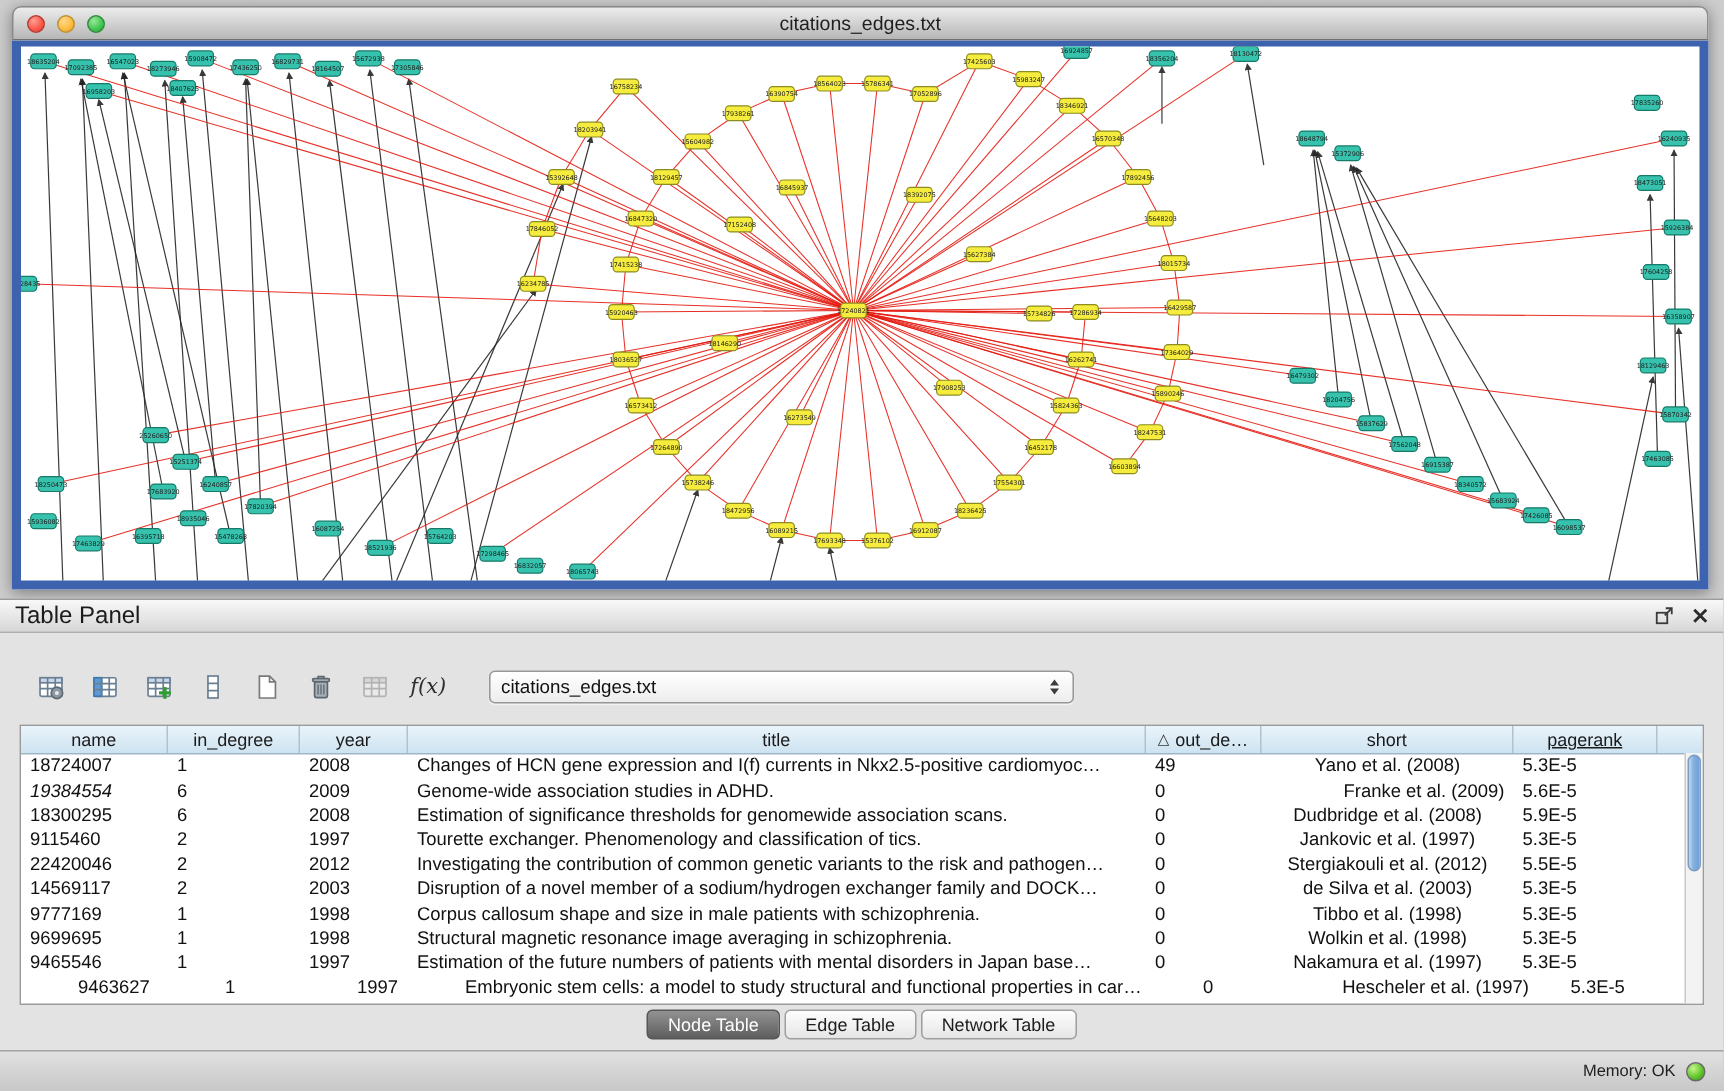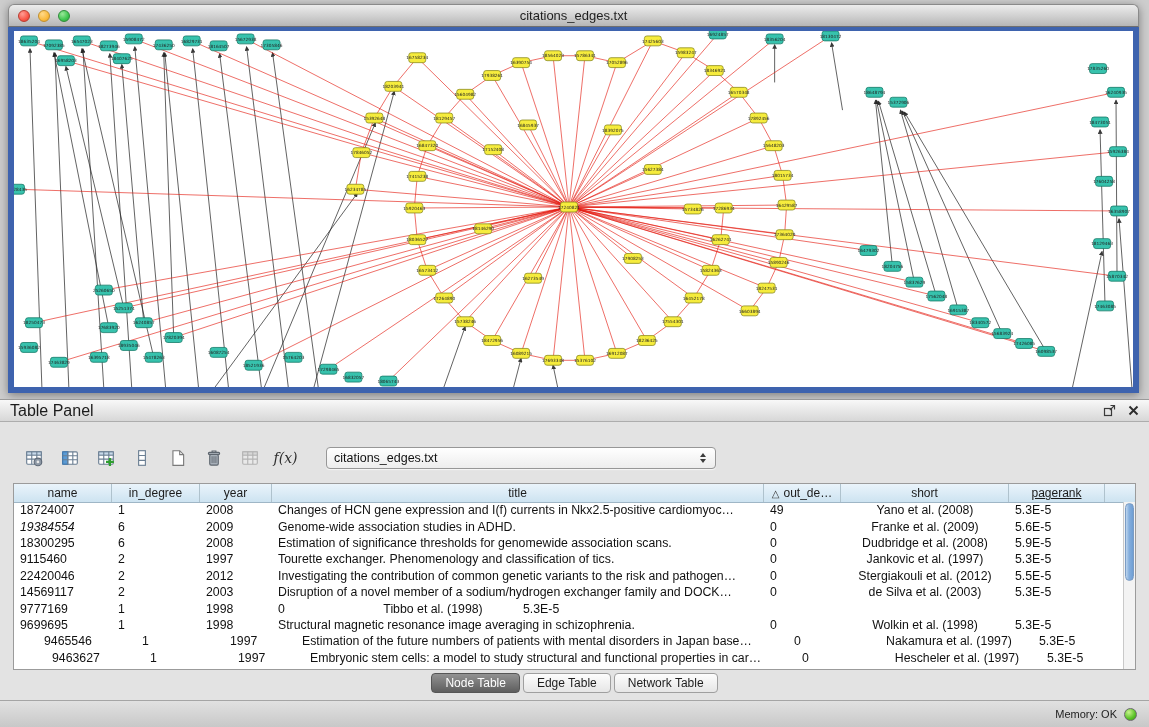--- a/index.html
+++ b/index.html
@@ -790,21 +790,21 @@
           <div class="td c4" style="width: 77px;">49</div>
           <div class="td c5" style="width: 168px;">Yano et al. (2008)</div>
           <div class="td c6" style="width: 96px;">5.3E-5</div>
         </div>
         <div class="tr">
           <div class="td c0" style="width: 98px; font-style: italic;">19384554</div>
           <div class="td c1" style="width: 88px;">6</div>
           <div class="td c2" style="width: 72px;">2009</div>
           <div class="td c3" style="width: 492px;">Genome-wide association studies in ADHD.</div>
           <div class="td c4" style="width: 77px;">0</div>
-          <div class="td c5" style="width: 168px;">Franke et al. (2009)</div>
+          <div class="td c5" style="width: 168px; text-align: right;">Franke et al. (2009)</div>
           <div class="td c6" style="width: 96px;">5.6E-5</div>
         </div>
         <div class="tr">
           <div class="td c0" style="width: 98px;">18300295</div>
           <div class="td c1" style="width: 88px;">6</div>
           <div class="td c2" style="width: 72px;">2008</div>
           <div class="td c3" style="width: 492px;">Estimation of significance thresholds for genomewide association scans.</div>
           <div class="td c4" style="width: 77px;">0</div>
           <div class="td c5" style="width: 168px;">Dudbridge et al. (2008)</div>
           <div class="td c6" style="width: 96px;">5.9E-5</div>
@@ -833,35 +833,36 @@
           <div class="td c2" style="width: 72px;">2003</div>
           <div class="td c3" style="width: 492px;">Disruption of a novel member of a sodium/hydrogen exchanger family and DOCK…</div>
           <div class="td c4" style="width: 77px;">0</div>
           <div class="td c5" style="width: 168px;">de Silva et al. (2003)</div>
           <div class="td c6" style="width: 96px;">5.3E-5</div>
         </div>
         <div class="tr">
           <div class="td c0" style="width: 98px;">9777169</div>
           <div class="td c1" style="width: 88px;">1</div>
           <div class="td c2" style="width: 72px;">1998</div>
+          <div class="td c3" style="width: 492px;">Corpus callosum shape and size in male patients with schizophrenia.</div>
           <div class="td c4" style="width: 77px;">0</div>
           <div class="td c5" style="width: 168px;">Tibbo et al. (1998)</div>
           <div class="td c6" style="width: 96px;">5.3E-5</div>
         </div>
         <div class="tr">
           <div class="td c0" style="width: 98px;">9699695</div>
           <div class="td c1" style="width: 88px;">1</div>
           <div class="td c2" style="width: 72px;">1998</div>
           <div class="td c3" style="width: 492px;">Structural magnetic resonance image averaging in schizophrenia.</div>
           <div class="td c4" style="width: 77px;">0</div>
           <div class="td c5" style="width: 168px;">Wolkin et al. (1998)</div>
           <div class="td c6" style="width: 96px;">5.3E-5</div>
         </div>
         <div class="tr">
-          <div class="td c0" style="width: 98px; margin-left: 24px;">9465546</div>
+          <div class="td c0" style="width: 98px;">9465546</div>
           <div class="td c1" style="width: 88px;">1</div>
           <div class="td c2" style="width: 72px;">1997</div>
           <div class="td c3" style="width: 492px;">Estimation of the future numbers of patients with mental disorders in Japan base…</div>
           <div class="td c4" style="width: 77px;">0</div>
           <div class="td c5" style="width: 168px;">Nakamura et al. (1997)</div>
           <div class="td c6" style="width: 96px;">5.3E-5</div>
         </div>
         <div class="tr">
           <div class="td c0" style="width: 98px; margin-left: 32px;">9463627</div>
           <div class="td c1" style="width: 88px;">1</div>

